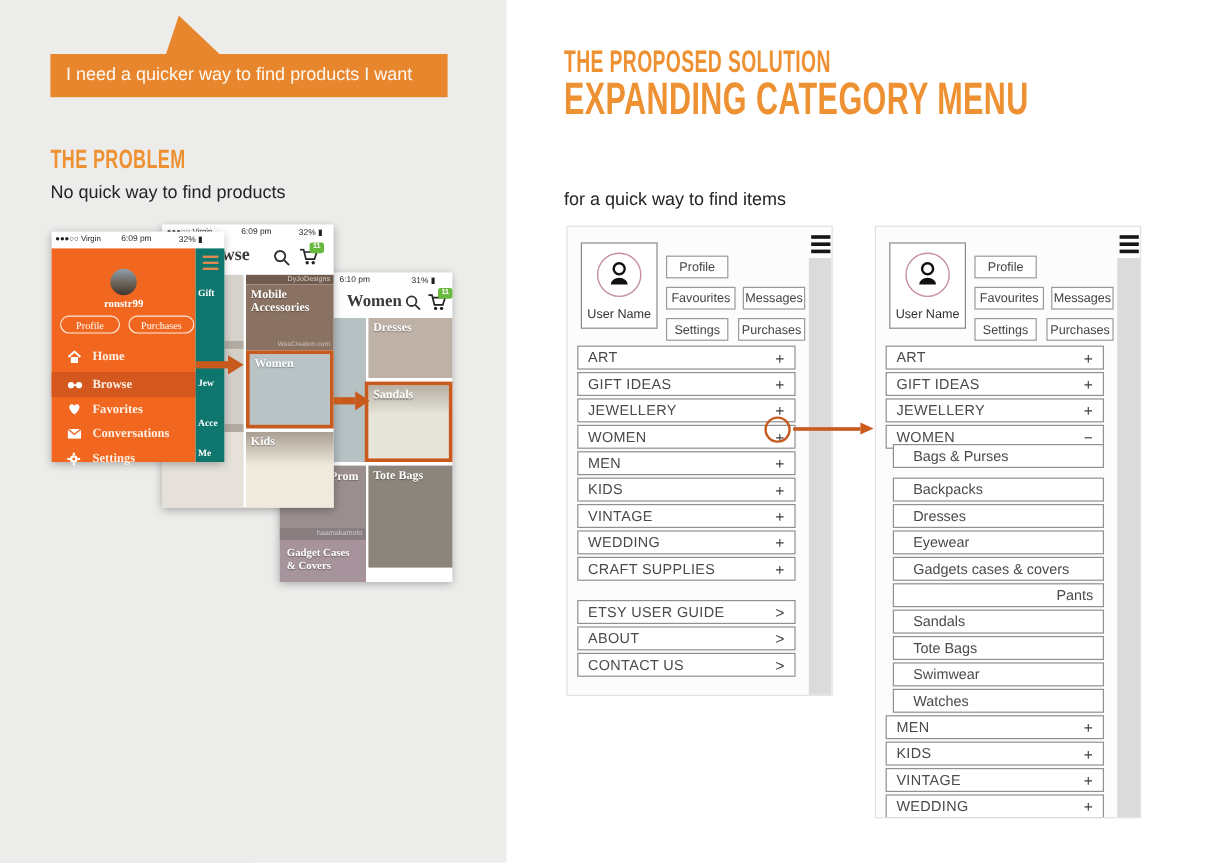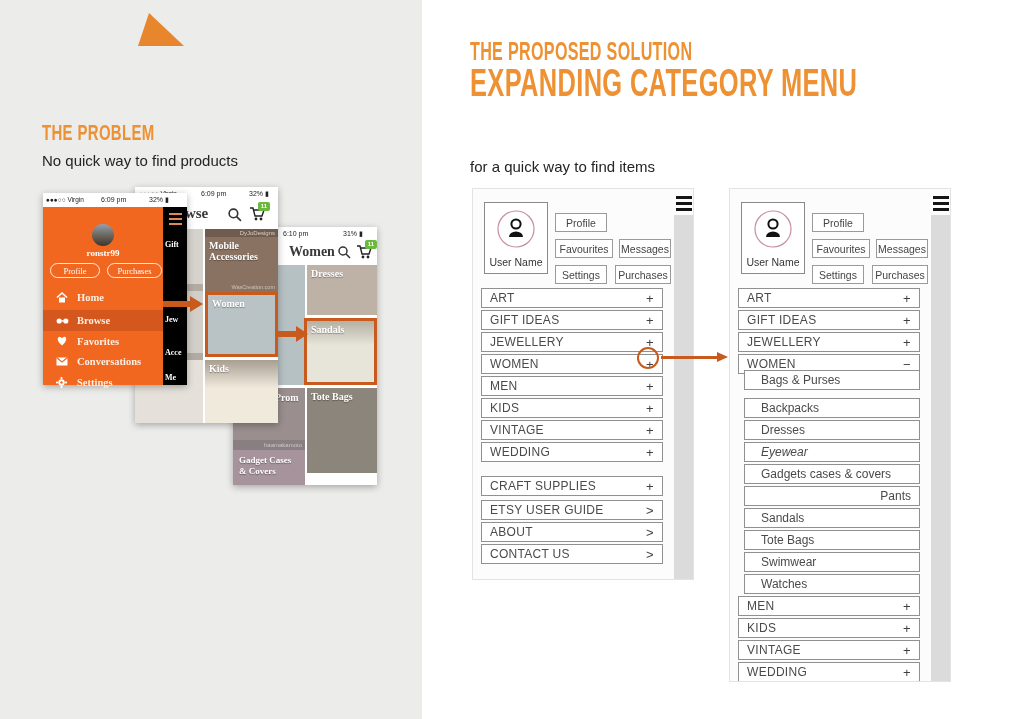--- a/index.html
+++ b/index.html
@@ -30,21 +30,21 @@
   .hl{border:3px solid #C85A1D;}
   .badge{position:absolute;background:#69B93F;border-radius:2px;color:#fff;font-size:6px;
          width:12px;height:9px;line-height:9px;text-align:center;font-weight:bold;}
   
   .drawer{position:absolute;left:0;top:14px;width:120px;height:178px;background:#F2671F;}
   .pill{position:absolute;height:15px;border:1px solid rgba(255,255,255,.85);border-radius:8px;
         color:#fff;font:8.5px "Liberation Serif",serif;line-height:15px;text-align:center;box-sizing:border-box;}
   .ditem{position:absolute;left:0;width:120px;height:20px;display:flex;align-items:center;
          padding-left:13px;box-sizing:border-box;color:#FDEFE4;font:bold 10.5px "Liberation Serif",serif;}
   .ditem .ic{width:13px;margin-right:8px;display:inline-flex;}
-  .sliver{position:absolute;left:120px;top:14px;width:24px;height:178px;background:#000000;overflow:hidden;}
+  .sliver{position:absolute;left:120px;top:14px;width:24px;height:178px;background:#0f766e;overflow:hidden;}
   .peek{position:absolute;left:2px;color:#fff;font:bold 8px "Liberation Serif",serif;}
   .dash{position:absolute;left:6px;width:13px;height:2px;background:#E08A52;}
   
   .wf{position:absolute;background:#FCFCFC;border:1px solid #E3E3E3;overflow:hidden;box-sizing:border-box;}
   .wf-strip{position:absolute;width:19px;background:#DBDBDB;}
   .burger{position:absolute;}
   .burger i{display:block;width:16px;height:3px;background:#151515;margin:0 0 3px;}
   .userbox{position:absolute;left:11px;top:13px;width:64px;height:72px;background:#fff;
            border:1px solid #8A8A8A;box-sizing:border-box;text-align:center;}
   .userbox .uname{position:absolute;bottom:5px;width:100%;font-size:10.5px;color:#333;}
@@ -61,20 +61,21 @@
   .pcircle{position:absolute;width:22px;height:22px;border:2px solid #C85A1D;border-radius:50%;box-sizing:border-box;}
   .z5{z-index:50;}
 </style>
 </head>
 <body>
 
 <div class="stage">
   <div class="gray-bg"></div>
 
   <div class="bubble-tail"></div>
+  <div class="bubble">I need a quicker way to find products I want</div>
 
   <div class="problem-title cond">THE PROBLEM</div>
   <div class="plain" style="left:42px;top:152px;">No quick way to find products</div>
 
   <div class="phone" style="left:233px;top:227px;width:144px;height:258px;z-index:1;">
     <span class="sb" style="left:50px;top:3px;">6:10 pm</span>
     <span class="sb" style="left:110px;top:3px;">31% ▮</span>
     <span class="apptitle" style="left:56px;top:17px;font-size:14px;">Women</span>
     <span class="abs" style="left:104px;top:18px;"><svg width="14" height="14" viewBox="0 0 14 14">
           <circle cx="6" cy="6" r="4" fill="none" stroke="#333" stroke-width="1.5"></circle>
@@ -272,21 +273,21 @@
         <span class="sfx">+</span>
       </div>
     <div class="wf-row" style="top:231px;">
         <span>VINTAGE</span>
         <span class="sfx">+</span>
       </div>
     <div class="wf-row" style="top:253px;">
         <span>WEDDING</span>
         <span class="sfx">+</span>
       </div>
-    <div class="wf-row" style="top:287px;">
+    <div class="wf-row" style="top:275px;">
         <span>CRAFT SUPPLIES</span>
         <span class="sfx">+</span>
       </div>
 
     <div class="wf-row" style="top:311px;">
         <span>ETSY USER GUIDE</span>
         <span class="sfx">&gt;</span>
       </div>
     <div class="wf-row" style="top:333px;">
         <span>ABOUT</span>
@@ -345,21 +346,21 @@
         <span class="sfx"></span>
       </div>
     <div class="wf-row sub" style="top:209px;">
         <span>Backpacks</span>
         <span class="sfx"></span>
       </div>
     <div class="wf-row sub" style="top:231px;">
         <span>Dresses</span>
         <span class="sfx"></span>
       </div>
-    <div class="wf-row sub" style="top:253px;font-style:italic;">
+    <div class="wf-row sub" style="top:253px;">
         <span>Eyewear</span>
         <span class="sfx"></span>
       </div>
     <div class="wf-row sub" style="top:275px;">
         <span>Gadgets cases &amp; covers</span>
         <span class="sfx"></span>
       </div>
     <div class="wf-row sub" style="top:297px;justify-content:flex-end;">
         <span>Pants</span>
         <span class="sfx"></span>

